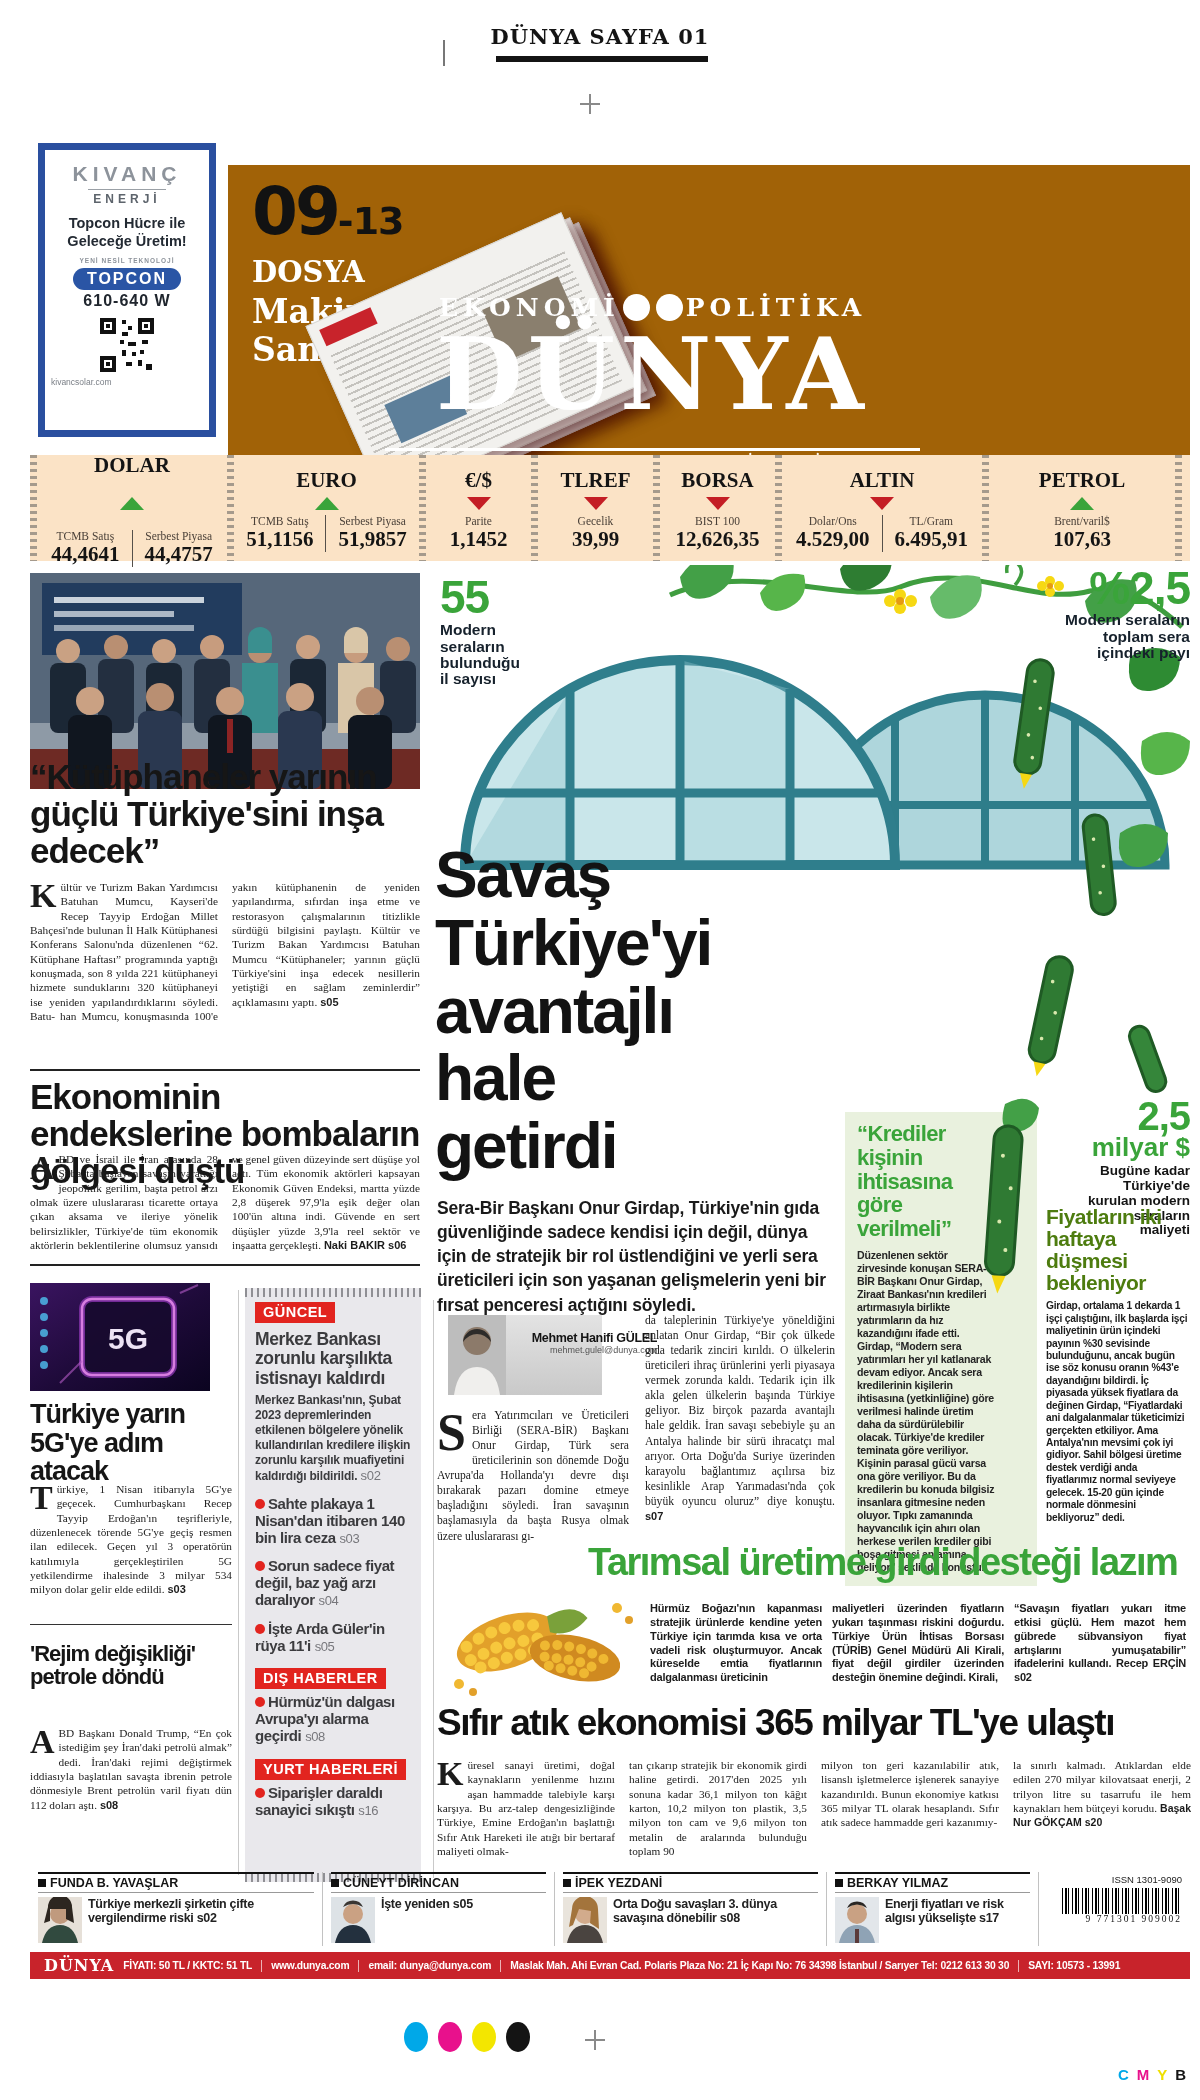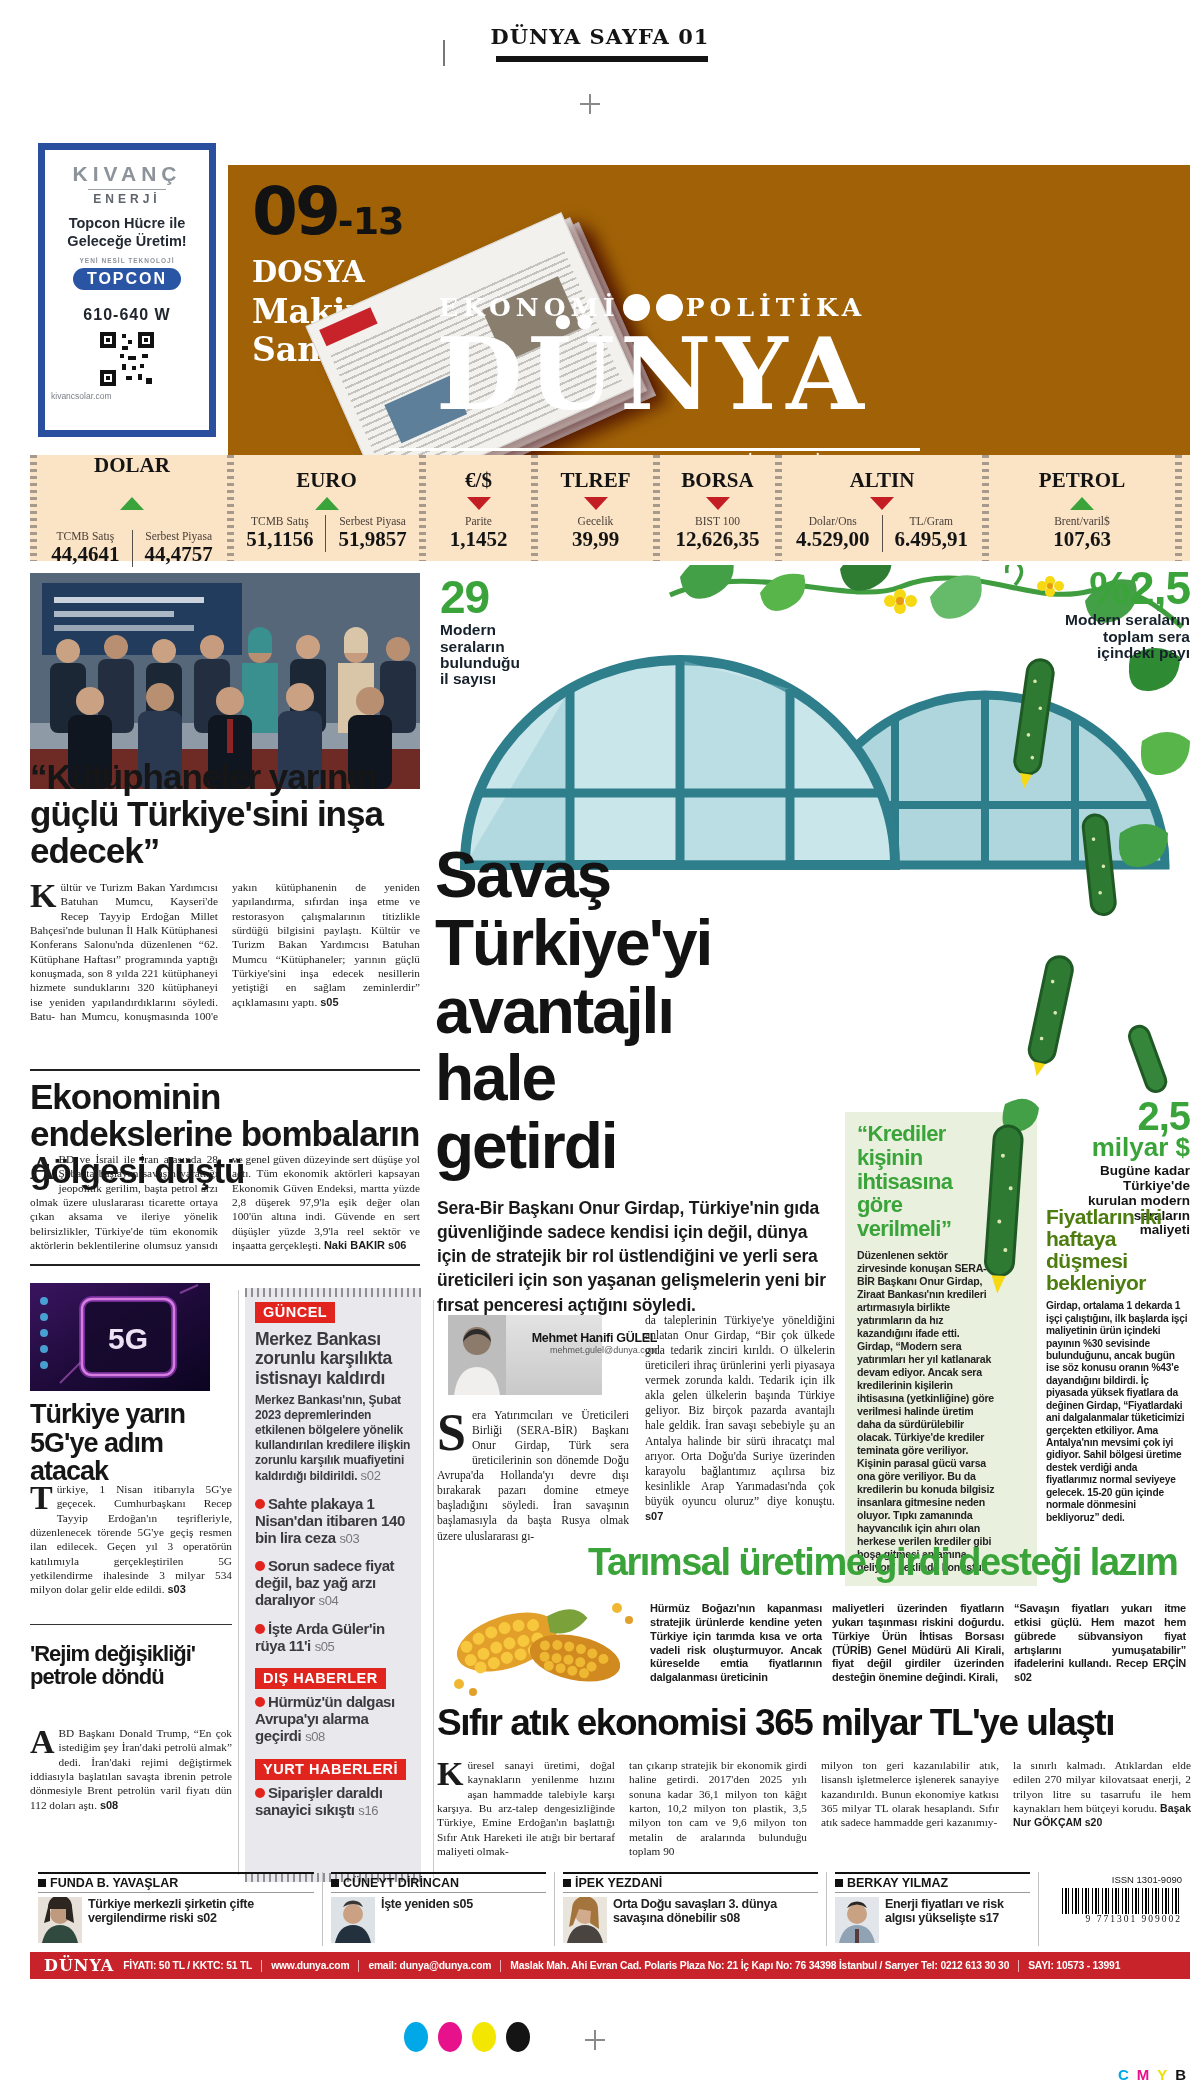--- a/index.html
+++ b/index.html
@@ -23,21 +23,21 @@
   .ad-box { left:38px; top:143px; width:178px; height:294px; background:#fff;
             border:7px solid #2a4f9f; display:flex; flex-direction:column; align-items:center;
             padding:12px 6px 6px; text-align:center; }
   .ad-brand { font-size:21px; letter-spacing:5px; color:#8d939b; font-weight:bold; }
   .ad-rule  { width:78px; height:1px; background:#9aa0a6; margin:3px 0 2px; }
   .ad-sub   { font-size:12px; letter-spacing:4px; color:#5d646c; font-weight:bold; margin-bottom:8px; }
   .ad-head  { font-size:14.5px; font-weight:bold; color:#232a33; line-height:1.25; }
   .ad-tag   { font-size:6.5px; font-weight:bold; letter-spacing:1px; color:#8d939b; margin:7px 0 4px; }
   .ad-pill  { background:#2a55a5; color:#fff; font-weight:bold; font-size:16px; letter-spacing:2px;
               padding:2px 14px; border-radius:13px; }
-  .ad-power { font-size:16px; font-weight:bold; color:#20262e; margin-top:16px; letter-spacing:1px; }
+  .ad-power { font-size:16px; font-weight:bold; color:#20262e; margin-top:2px; letter-spacing:1px; }
   .ad-qr    { margin-top:6px; }
   .ad-url   { font-size:8.5px; color:#7a7f86; margin-top:3px; align-self:flex-start; }
 
   
   .masthead { left:228px; top:143px; width:962px; height:307px; background:#a16207; overflow:hidden;margin-top:22px; }
   .mh-num   { position:absolute; left:24px; top:14px; font-weight:bold; color:#121212;
               font-family:"DejaVu Sans", sans-serif; font-size:66px; letter-spacing:-3px; line-height:1; }
   .mh-num small { font-size:38px; letter-spacing:-1px; }
   .mh-kicker2 { position:absolute; left:24px; top:92px; font-family:"DejaVu Serif", serif;
                 font-weight:bold; color:#fff; font-size:29px; line-height:1.05; }
@@ -429,21 +429,21 @@
           <circle cx="-3" cy="84" r="1.8" fill="#d9e8ae"></circle>
         <path d="M -6,108 L 6,108 L 0,122 Z" fill="#f6d813"></path>
       </g>
       <g transform="translate(706,462) rotate(-20)">
         <rect x="-10" y="0" width="20" height="68" rx="10" fill="#35863a" stroke="#1f5a24" stroke-width="3"></rect>
       </g>
     </g>
   </svg>
 
   <div class="abs stat41">
-    <div class="stat-num">29</div>
+    <div class="stat-num">55</div>
     <div class="stat-cap">Modern
 seraların
 bulunduğu
 il sayısı</div>
   </div>
   <div class="abs stat25">
     <div class="stat-num">%2,5</div>
     <div class="stat-cap">Modern seraların
 toplam sera
 içindeki payı</div>

